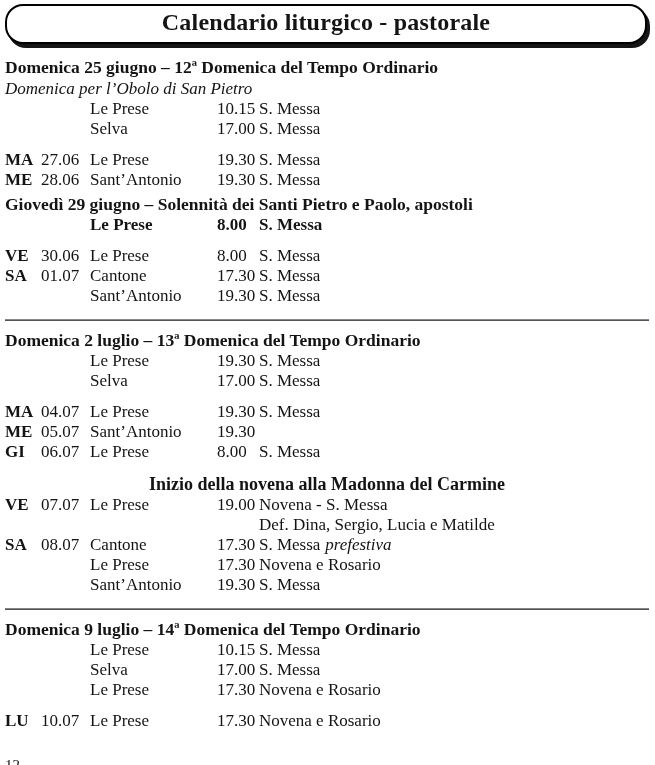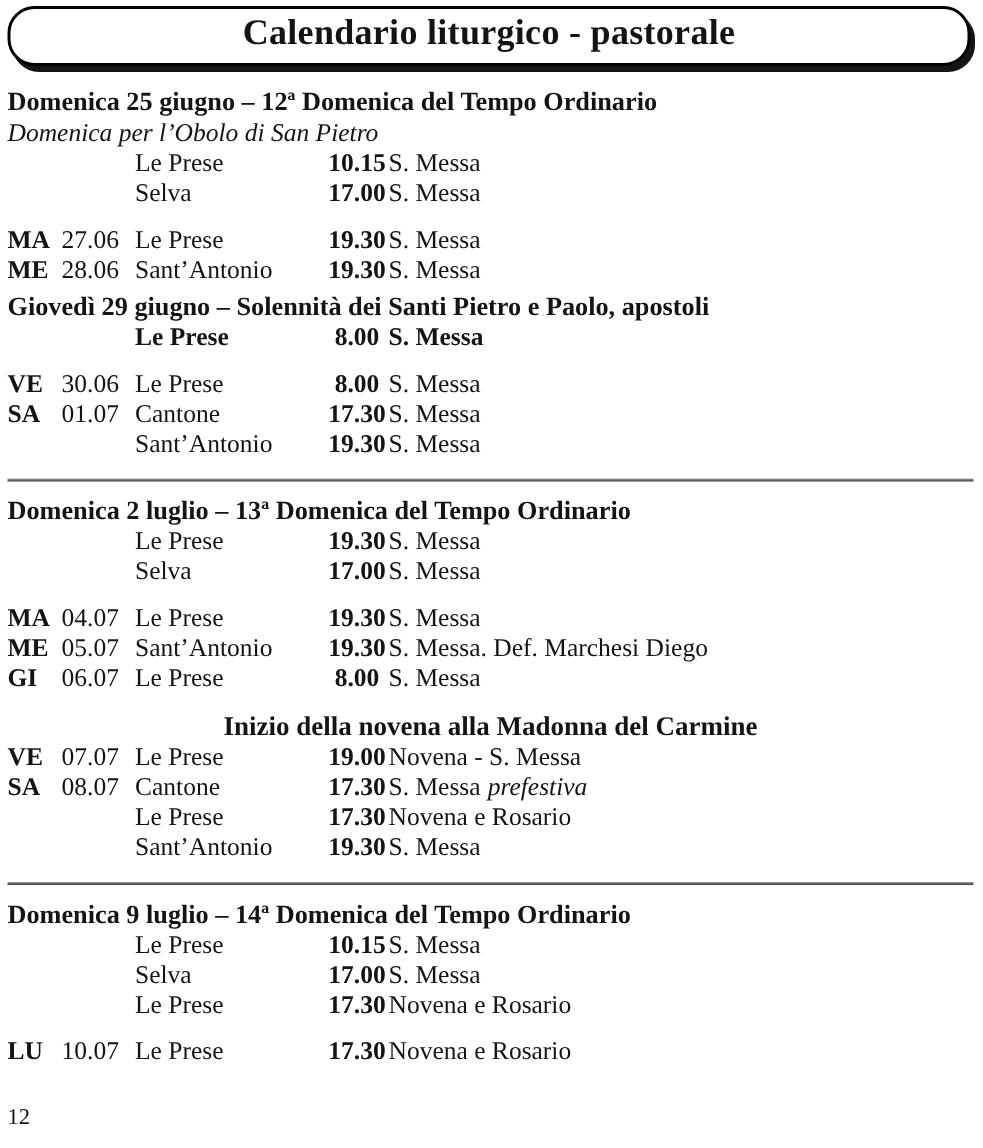--- a/index.html
+++ b/index.html
@@ -24,21 +24,21 @@
   .sec-heading { font-weight:bold; font-size:17.5px; line-height:21px; }
   .sub-italic  { font-style:italic; line-height:21px; }
   .mid-heading { font-weight:bold; font-size:17.5px; margin-top:3px; line-height:22px; }
   .center-heading { font-weight:bold; font-size:18px; text-align:center; margin-top:11px; line-height:22px; }
 
   .row { display:flex; }
   .row.bold { font-weight:bold; }
   .c-day  { width:36px; font-weight:bold; flex:0 0 auto; }
   .c-date { width:49px; flex:0 0 auto; }
   .c-loc  { width:127px; flex:0 0 auto; }
-  .c-time { width:42px; text-align:center; flex:0 0 auto;font-weight:bold; }
+  .c-time { width:42px; text-align:left; flex:0 0 auto; }
   .c-desc { margin-left:0; }
   .c-desc .it { font-style:italic; margin-left:.28em; }
 
   .gap { height:11px; }
   .rule { height:2px; background:linear-gradient(to bottom,#a0a0a0,#3a3a3a); margin:13px 0 9px; }
   .footer { margin:26px 0 0 5px; font-size:15px; }
 </style>
 </head>
 <body>
 
@@ -143,21 +143,20 @@
     <span class="c-date">04.07</span>
     <span class="c-loc">Le Prese</span>
     <span class="c-time">19.30</span>
     <span class="c-desc">S. Messa</span>
   </div>
   <div class="row">
     <span class="c-day">ME</span>
     <span class="c-date">05.07</span>
     <span class="c-loc">Sant’Antonio</span>
     <span class="c-time">19.30</span>
-    <span class="c-desc">S. Messa. Def. Marchesi Diego</span>
   </div>
   <div class="row">
     <span class="c-day">GI</span>
     <span class="c-date">06.07</span>
     <span class="c-loc">Le Prese</span>
     <span class="c-time">8.00</span>
     <span class="c-desc">S. Messa</span>
   </div>
 
   <div class="center-heading">Inizio della novena alla Madonna del Carmine</div>
@@ -167,20 +166,21 @@
     <span class="c-date">07.07</span>
     <span class="c-loc">Le Prese</span>
     <span class="c-time">19.00</span>
     <span class="c-desc">Novena - S. Messa</span>
   </div>
   <div class="row">
     <span class="c-day"></span>
     <span class="c-date"></span>
     <span class="c-loc"></span>
     <span class="c-time"></span>
+    <span class="c-desc">Def. Dina, Sergio, Lucia e Matilde</span>
   </div>
   <div class="row">
     <span class="c-day">SA</span>
     <span class="c-date">08.07</span>
     <span class="c-loc">Cantone</span>
     <span class="c-time">17.30</span>
     <span class="c-desc"><span>S. Messa</span><span class="it">prefestiva</span></span>
   </div>
   <div class="row">
     <span class="c-day"></span>

